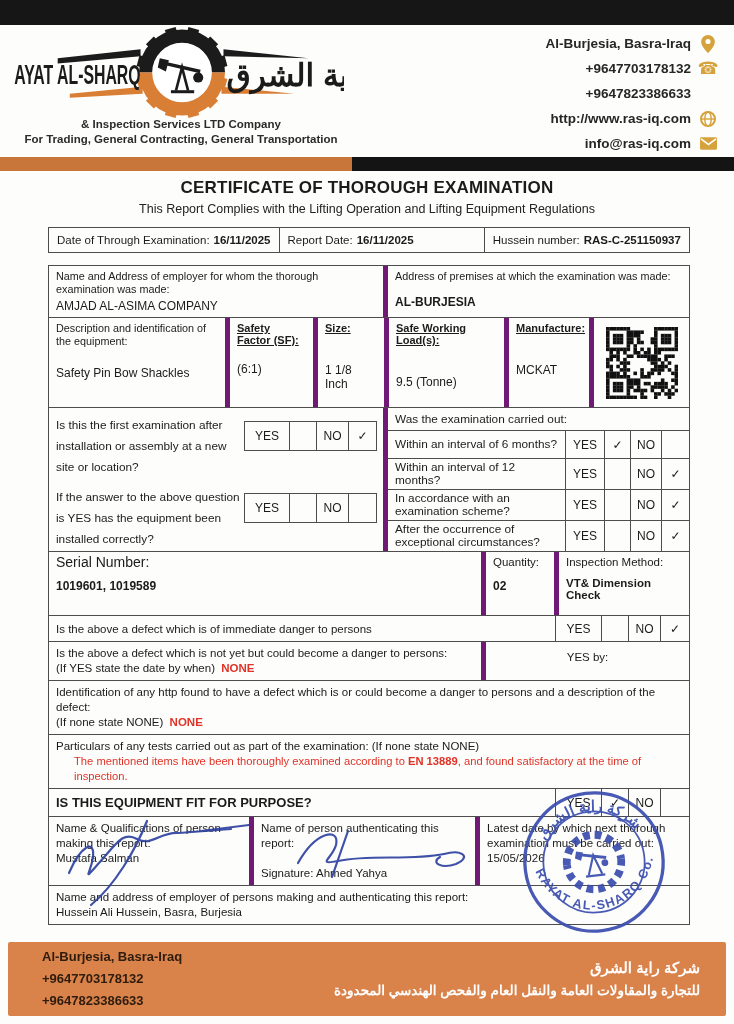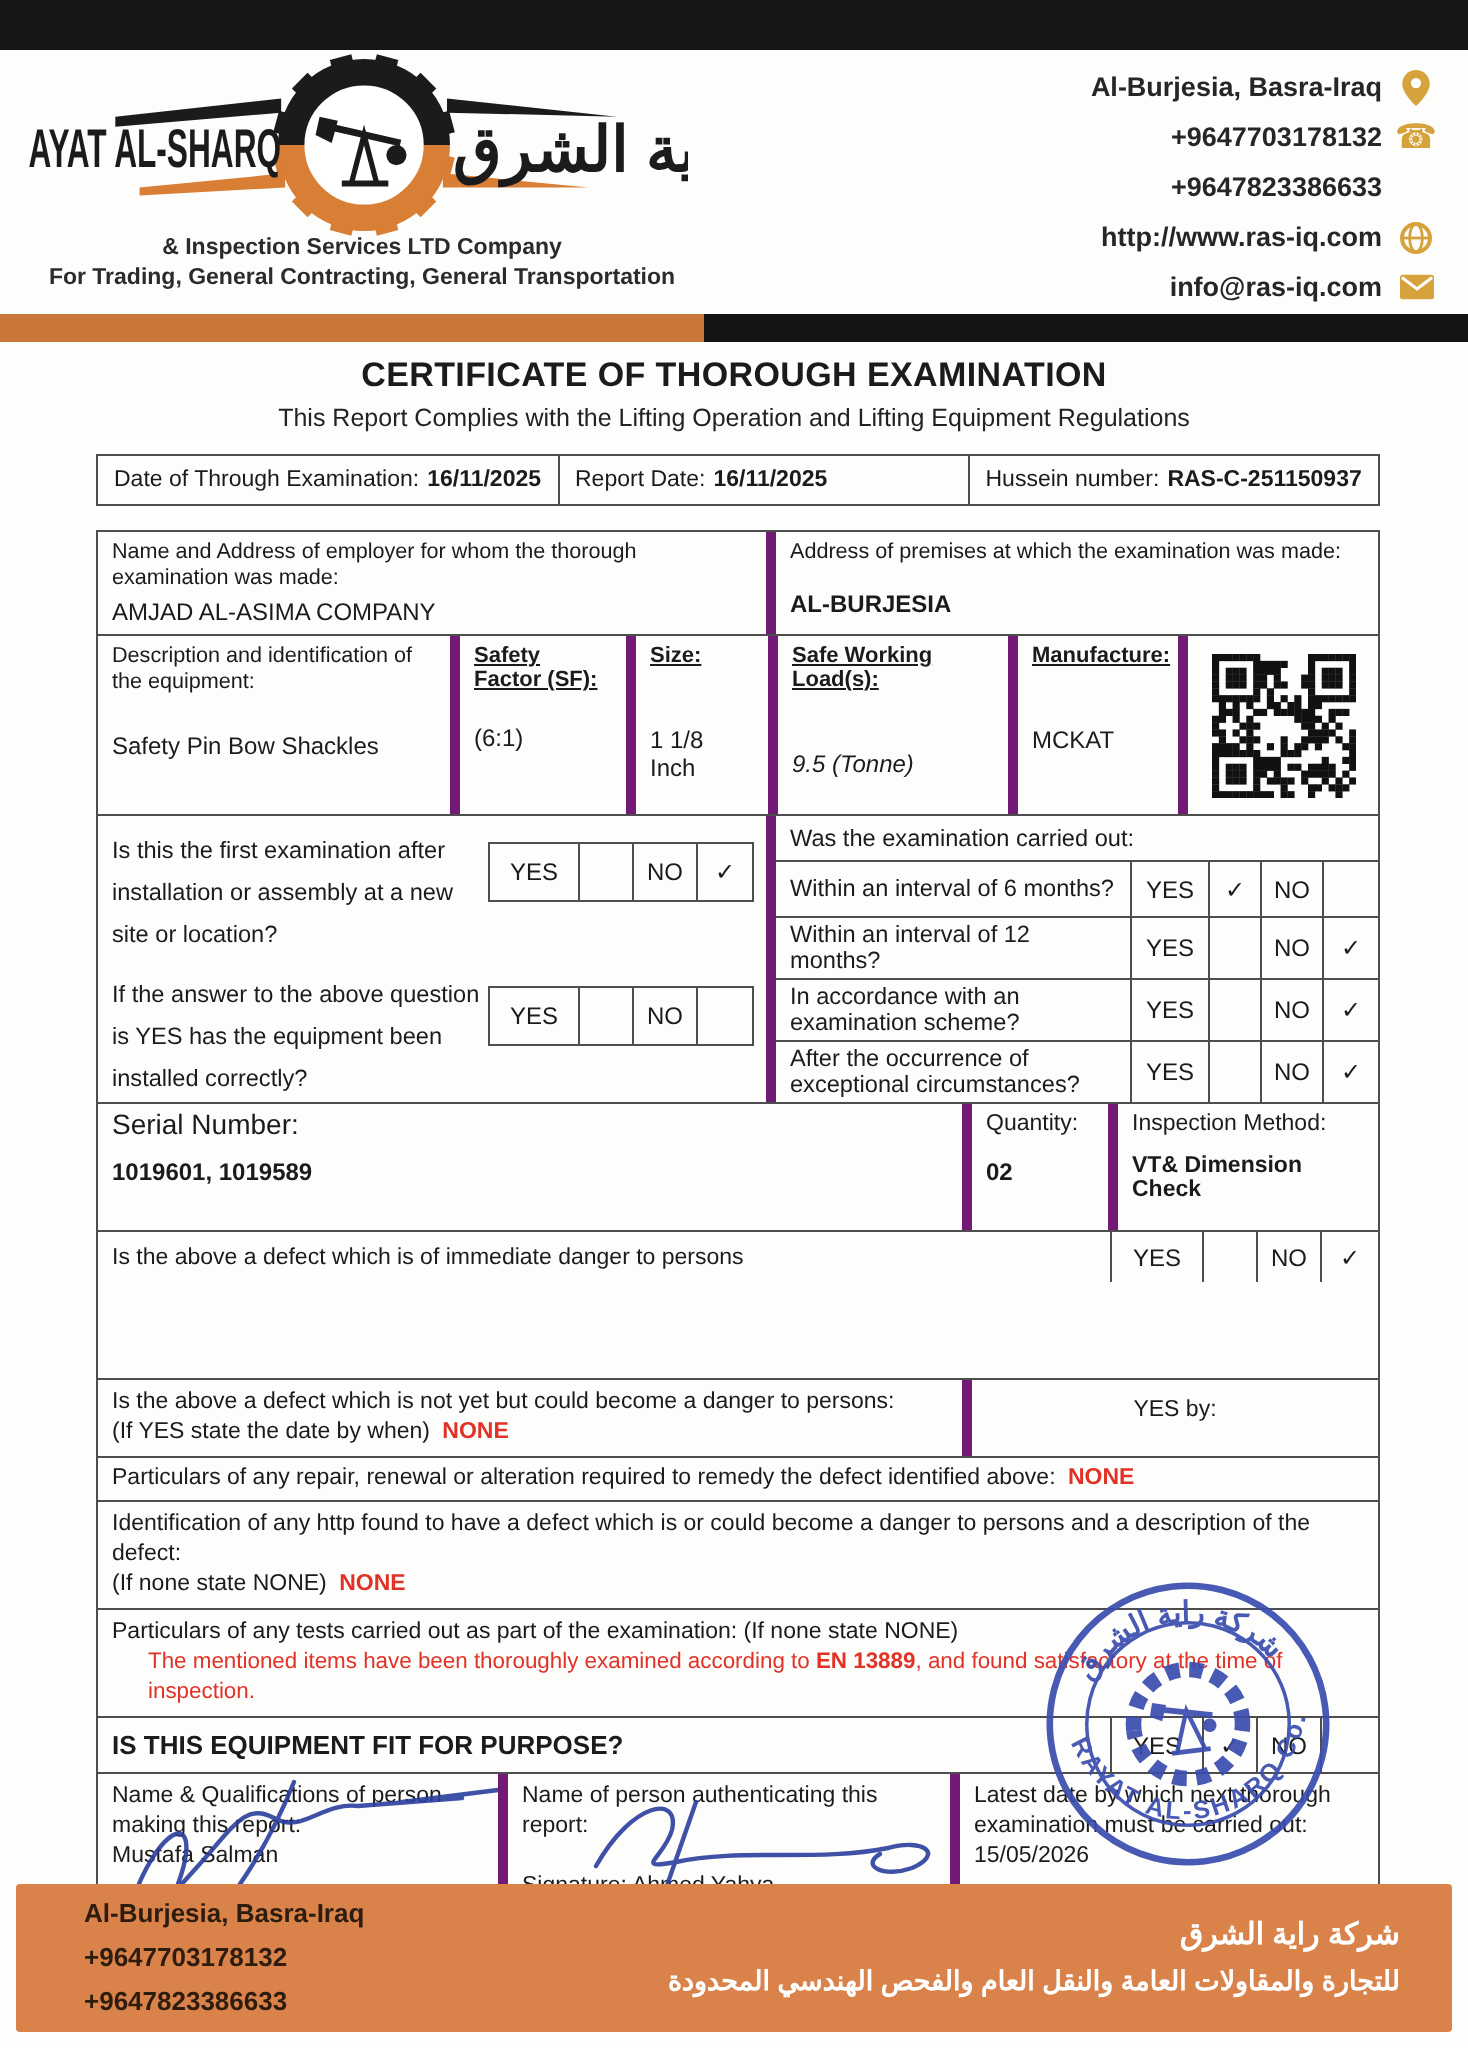--- a/index.html
+++ b/index.html
@@ -70,21 +70,21 @@
   .es-yes{width:39px;}.es-chk{width:26px;font-size:14px;}.es-no{width:31px;}.es-chk2{width:28px;font-size:14px;}
   .row-serial{min-height:64px;}
   .cell-serial{width:432px;}
   .cell-qty{width:73px;}
   .cell-insp{flex:1;}
   .row-inline{min-height:26px;}
   .inline-text{flex:1;padding:5px 7px;display:flex;align-items:center;}
   .inline-strip{display:flex;}
   .inline-strip > div{display:flex;align-items:center;justify-content:center;border-left:1px solid #4d4d4d;font-size:12px;}
   .is-yes{width:46px;}.is-box{width:27px;font-size:14px;}.is-no{width:32px;}.is-chk{width:29px;font-size:14px;}
-  .row-potential{min-height:35px;margin-top:48px;}
+  .row-potential{min-height:35px;}
   .cell-potential{width:432px;}
   .cell-yesby{flex:1;padding-top:9px;text-align:center;}
   .row-single{min-height:22px;}
   .row-double{min-height:33px;}
   .line{line-height:15px;}
   .note-line{line-height:15px;margin-left:18px;font-size:11.2px;}
   .row-fit{min-height:28px;}
   .fit-text{flex:1;display:flex;align-items:center;padding:4px 7px;font-size:13px;font-weight:bold;}
   .row-sign{min-height:64px;}
   .cell-sign1{width:200px;position:relative;}
@@ -233,21 +233,21 @@
       <div class="tcell cell-sf">
         <div class="underl">Safety Factor (SF):</div>
         <div class="val" style="margin-top:16px;">(6:1)</div>
       </div>
       <div class="tcell cell-size">
         <div class="underl">Size:</div>
         <div class="val" style="margin-top:29px;">1 1/8 Inch</div>
       </div>
       <div class="tcell cell-swl">
         <div class="underl">Safe Working Load(s):</div>
-        <div class="val" style="margin-top:29px;font-style:italic;">9.5 (Tonne)</div>
+        <div class="val" style="margin-top:29px;">9.5 (Tonne)</div>
       </div>
       <div class="tcell cell-man">
         <div class="underl">Manufacture:</div>
         <div class="val" style="margin-top:29px;">MCKAT</div>
       </div>
       <div class="tcell cell-qr">
         <svg id="qr" width="72" height="72" viewBox="0 0 72 72">
             <rect x="0" y="0" width="3.5785714285714283" height="3.5785714285714283" fill="#111"></rect>
             <rect x="3.4285714285714284" y="0" width="3.5785714285714283" height="3.5785714285714283" fill="#111"></rect>
             <rect x="6.857142857142857" y="0" width="3.5785714285714283" height="3.5785714285714283" fill="#111"></rect>
@@ -582,26 +582,20 @@
       <div class="tcell cell-potential" style="border-left:none;">
         <div class="line">Is the above a defect which is not yet but could become a danger to persons:</div>
         <div class="line">
           <span>(If YES state the date by when)</span>
           <span class="red bold" style="margin-left:3px;">NONE</span>
         </div>
       </div>
       <div class="tcell cell-yesby">YES by:</div>
     </div>
 
-    <div class="trow row-single">
-      <div class="tcell" style="border-left:none;flex:1;">
-        <span>Particulars of any repair, renewal or alteration required to remedy the defect identified above:</span>
-        <span class="red bold" style="margin-left:3px;">NONE</span>
-      </div>
-    </div>
 
     <div class="trow row-double">
       <div class="tcell" style="border-left:none;flex:1;">
         <div class="line">Identification of any http found to have a defect which is or could become a danger to persons and a description of the defect:</div>
         <div class="line">
           <span>(If none state NONE)</span>
           <span class="red bold" style="margin-left:3px;">NONE</span>
         </div>
       </div>
     </div>

